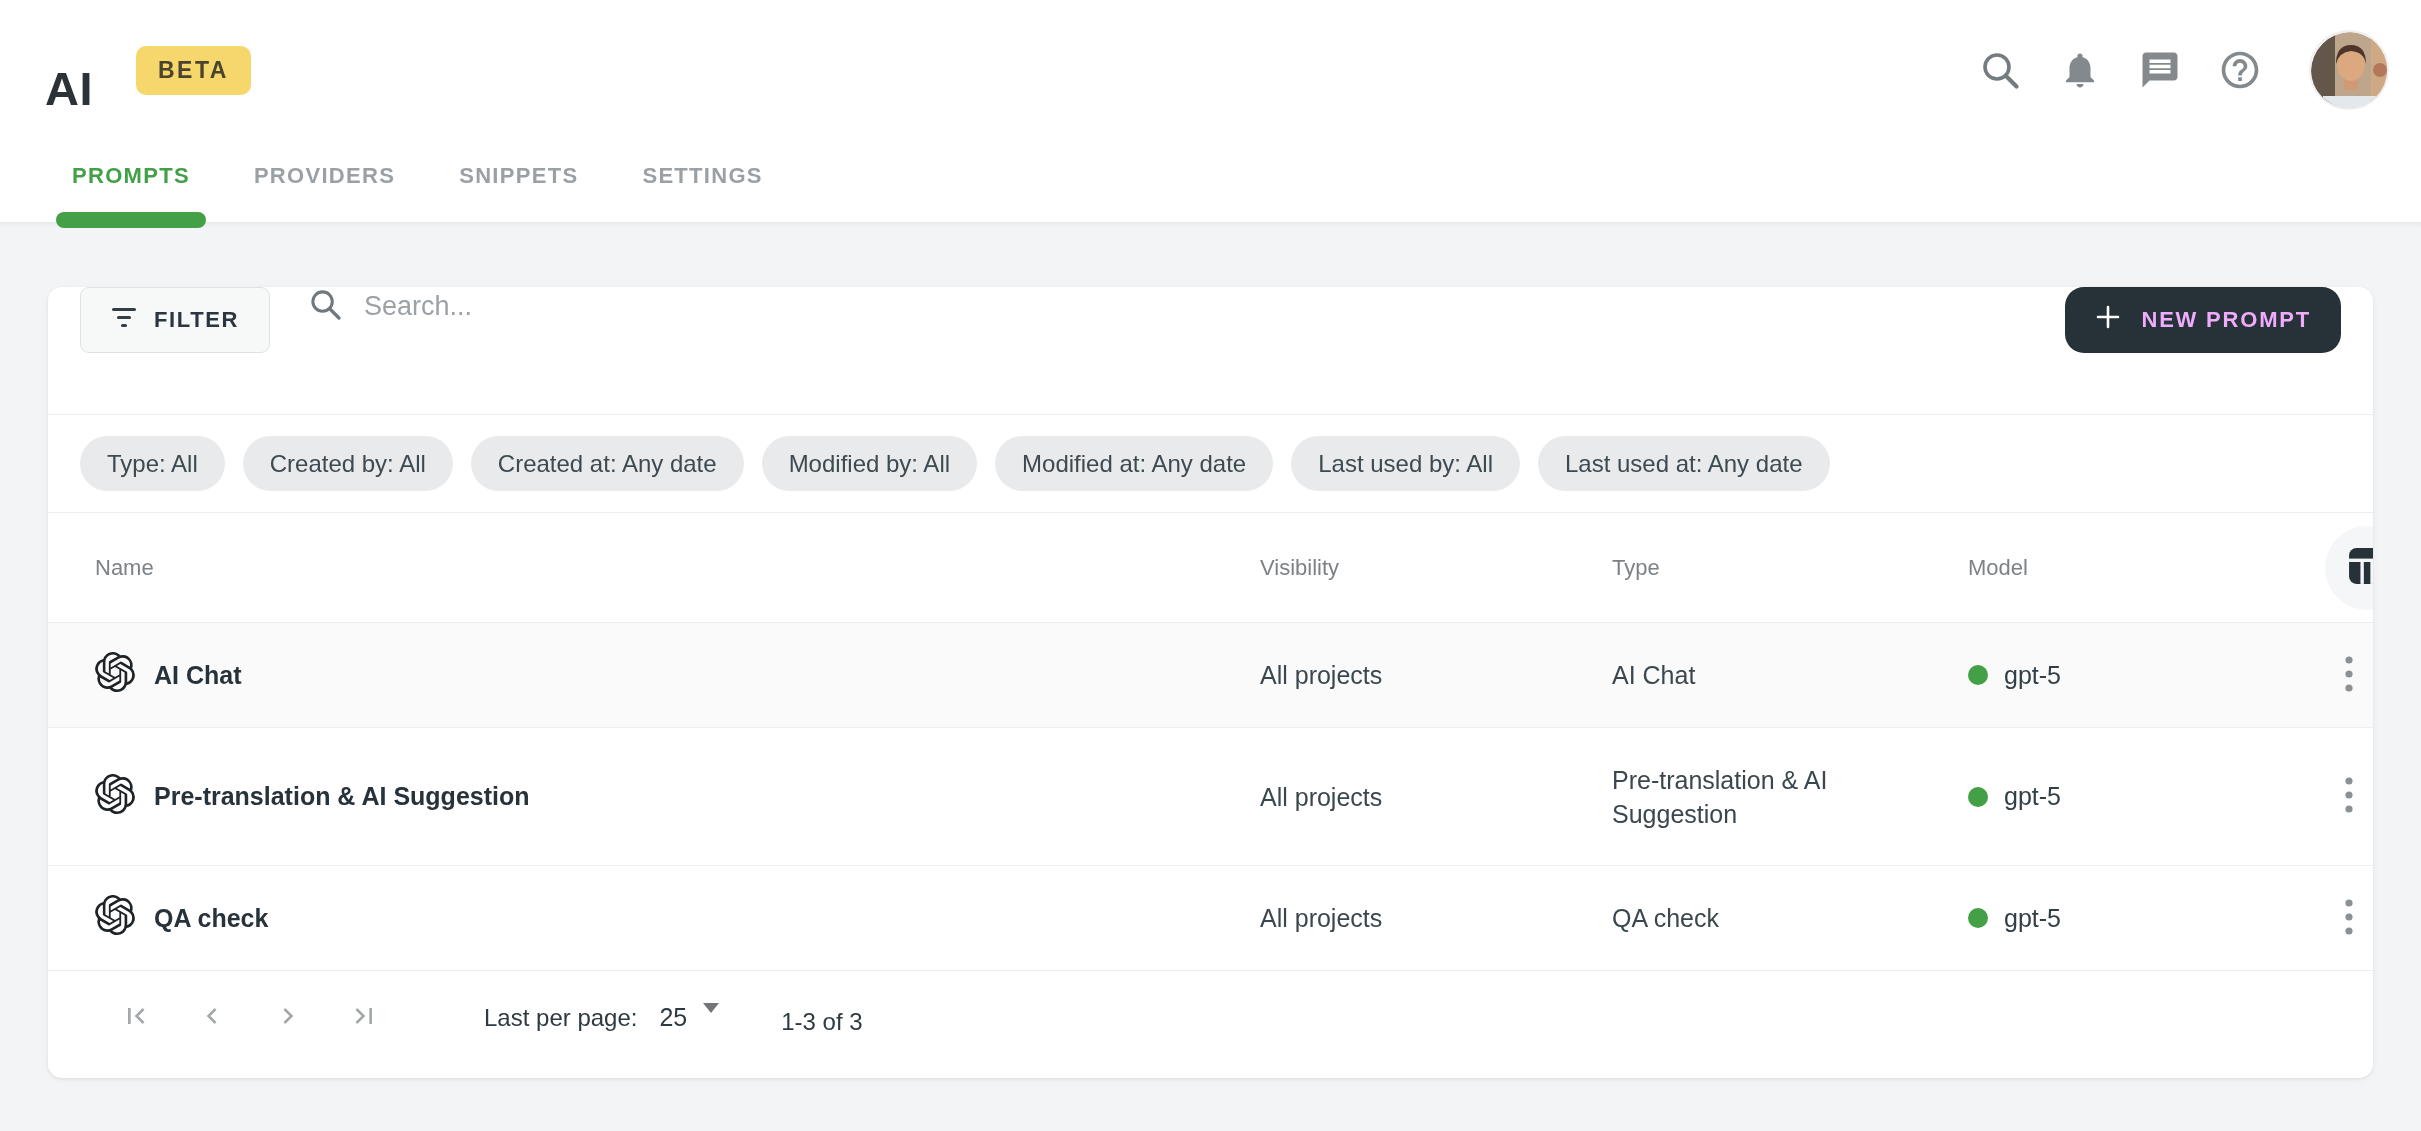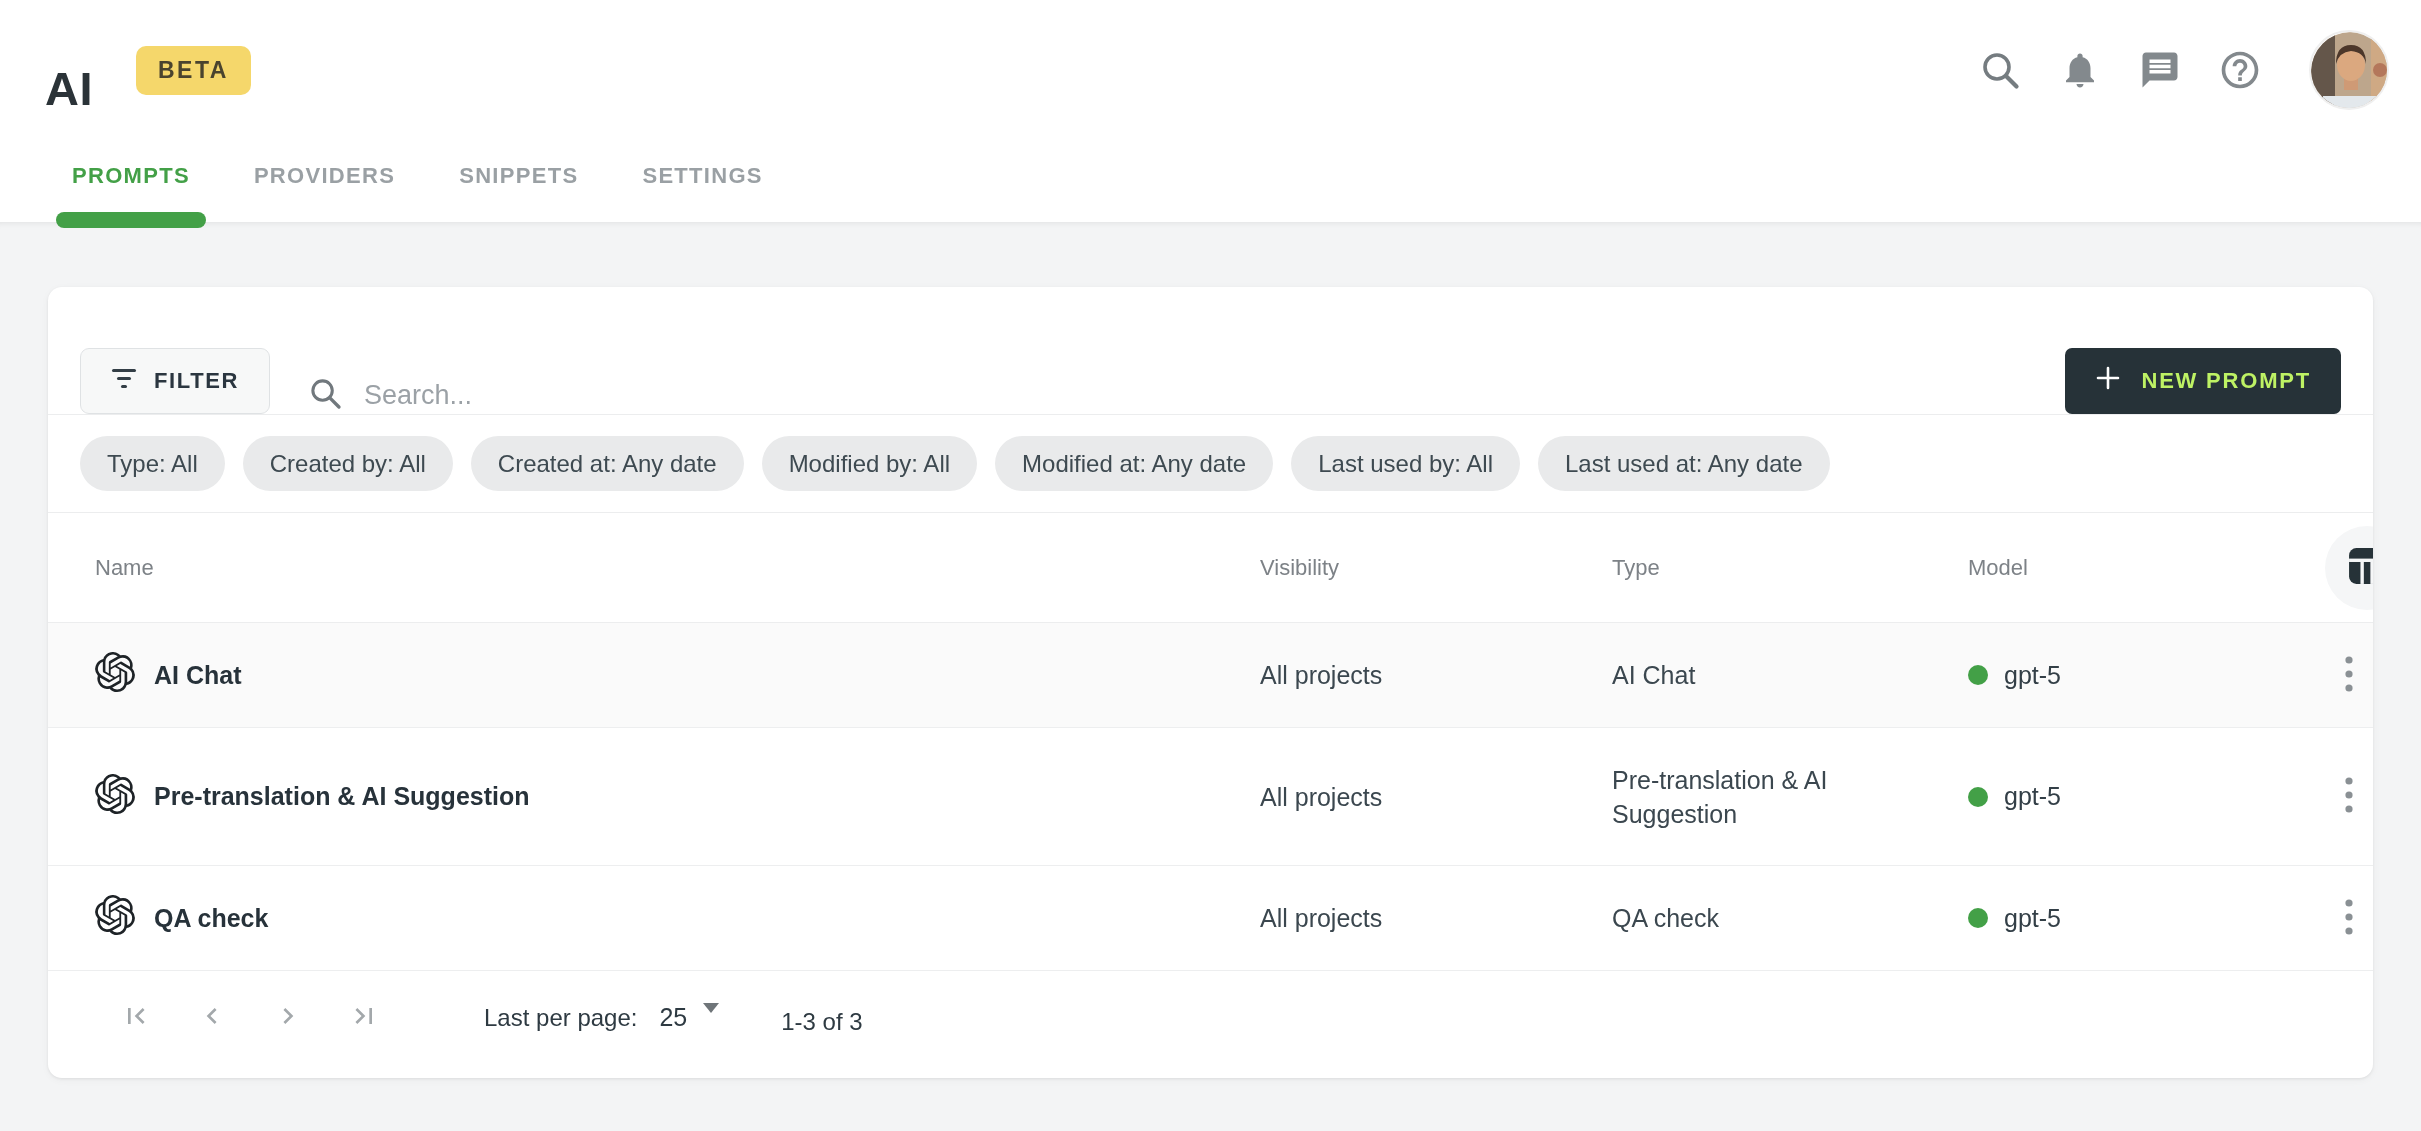--- a/index.html
+++ b/index.html
@@ -31,32 +31,32 @@
   .tab.active { color:#43A047; }
   .tab-indicator { position:absolute; left:0; right:0; bottom:-6px; height:16px;
                    background:#43A047; border-radius:8px; }
 
   
   .content { flex:1; background:#F3F4F5; box-shadow:inset 0 7px 7px -7px rgba(0,0,0,0.10); }
   .card { margin:65px 48px 0; height:791px; background:#fff; border-radius:14px;
           box-shadow:0 1px 3px rgba(0,0,0,0.07), 0 2px 8px rgba(0,0,0,0.04); overflow:hidden; }
 
   
-  .toolbar { height:128px; display:flex; align-items:flex-end; padding:0 32px;
+  .toolbar { height:128px; display:flex; align-items:flex-start; padding:0 32px;
              border-bottom:1px solid #ECEDEE; }
   .filter-btn { height:66px; display:flex; align-items:center; gap:17px; padding:0 30px;
                 background:#F7F8F8; border:1px solid #DFE2E4; border-radius:9px;
                 font-family:inherit; font-size:22px; font-weight:700; letter-spacing:1.6px;
                 color:#2B3640; cursor:pointer; }
   .search-wrap { display:flex; align-items:center; gap:22px; margin-left:38px; flex:1; }
   .search-input { border:none; outline:none; font-family:inherit; font-size:27px; color:#263238;
                   width:70%; background:transparent; }
   .search-input::placeholder { color:#9BA1A6; }
   .new-prompt-btn { height:66px; display:flex; align-items:center; gap:20px; padding:0 30px;
-                    background:#263238; color:#bef264; border:none; border-radius:7px;
+                    background:#263238; color:#f0abfc; border:none; border-radius:19px;
                     font-family:inherit; font-size:22px; font-weight:700; letter-spacing:1.8px;
                     cursor:pointer;margin-left:35px; }
 
   
   .chips { display:flex; align-items:center; gap:18px; padding:21px 32px;
            border-bottom:1px solid #ECEDEE; }
   .chip { height:55px; display:flex; align-items:center; padding:0 27px; background:#E9EAEB;
           border:none; border-radius:29px; font-family:inherit; font-size:24px; color:#3E4A51;
           cursor:pointer; white-space:nowrap; }
 

